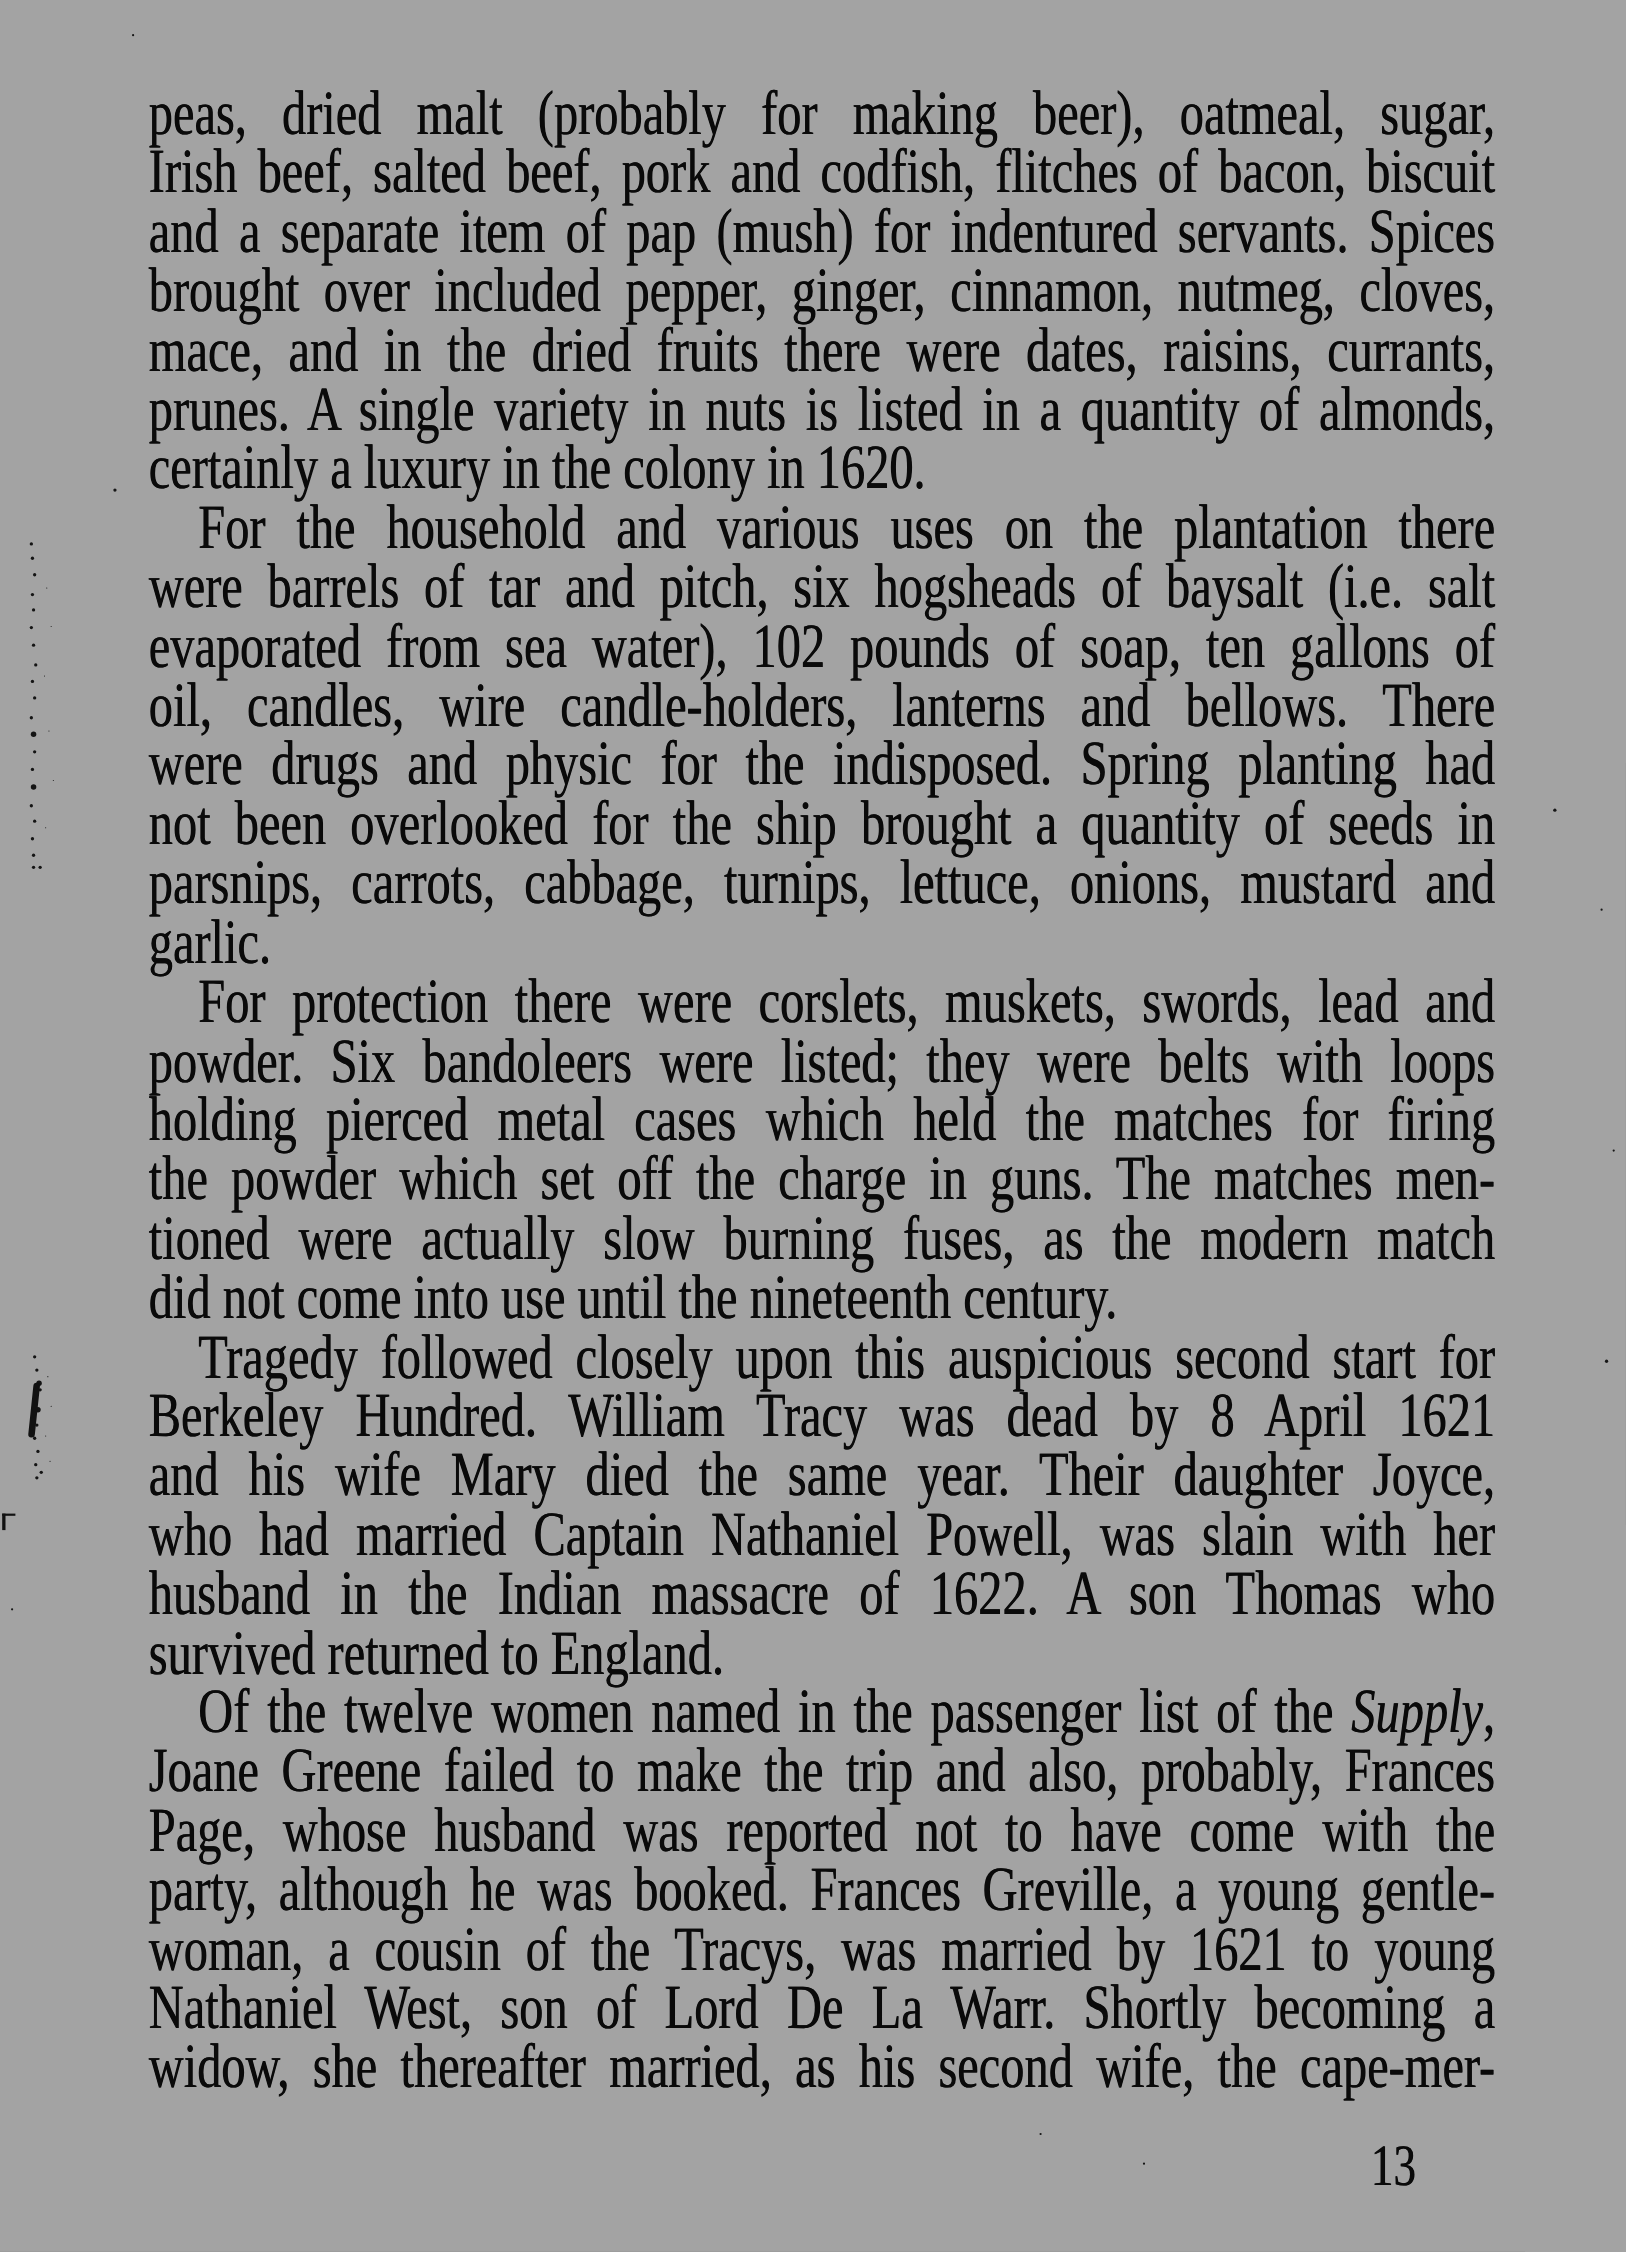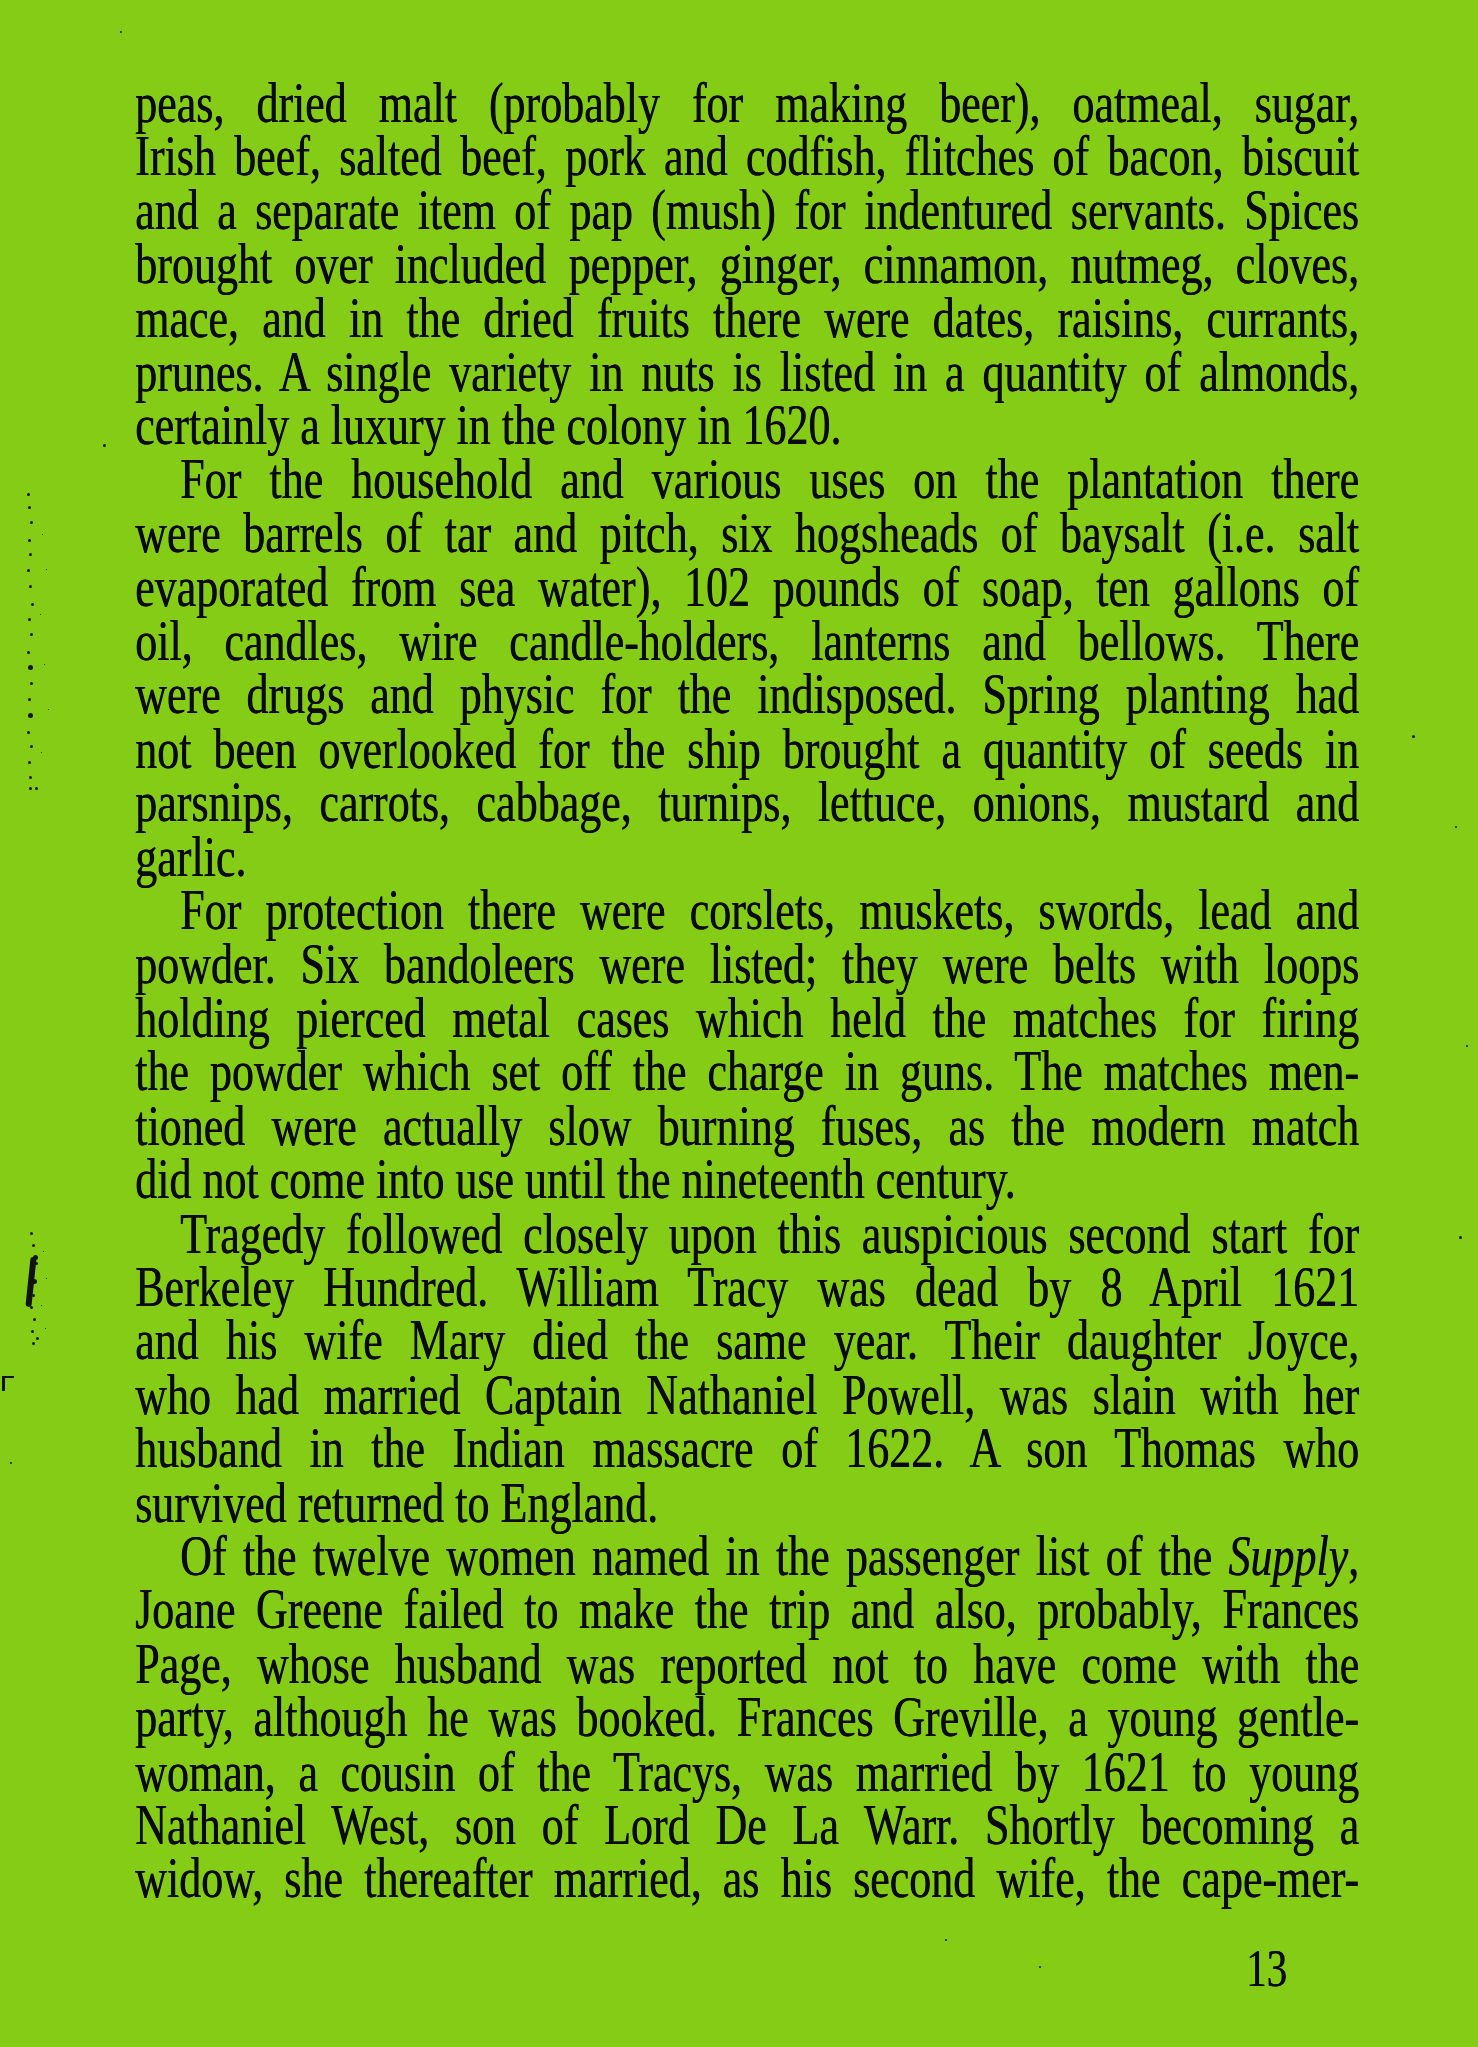--- a/index.html
+++ b/index.html
@@ -92,21 +92,21 @@
     position: absolute;
     left: 2px; top: 1376px;
     width: 9px; height: 13px;
     border-left: 3px solid #121212;
     border-top: 2px solid #121212;
   }
 </style>
 </head>
 <body>
 
-<div class="page" style="background: #84cc16; color: rgb(10, 10, 10);">
+<div class="page" style="background: #a3a3a3; color: rgb(10, 10, 10);">
 
   <div class="smudge-base" id="smudge-streak-1"></div>
   <div class="smudge-base" id="smudge-streak-2"></div>
   <div id="smudge-core"></div>
   <div id="bracket-mark"></div>
   <div class="speck tiny" style="left:120px; top:31px;"></div>
   <div class="speck" style="left:103px; top:444px;"></div>
   <div class="speck" style="left:1412px; top:735px;"></div>
   <div class="speck tiny" style="left:1455px; top:826px;"></div>
   <div class="speck tiny" style="left:1466px; top:1045px;"></div>

